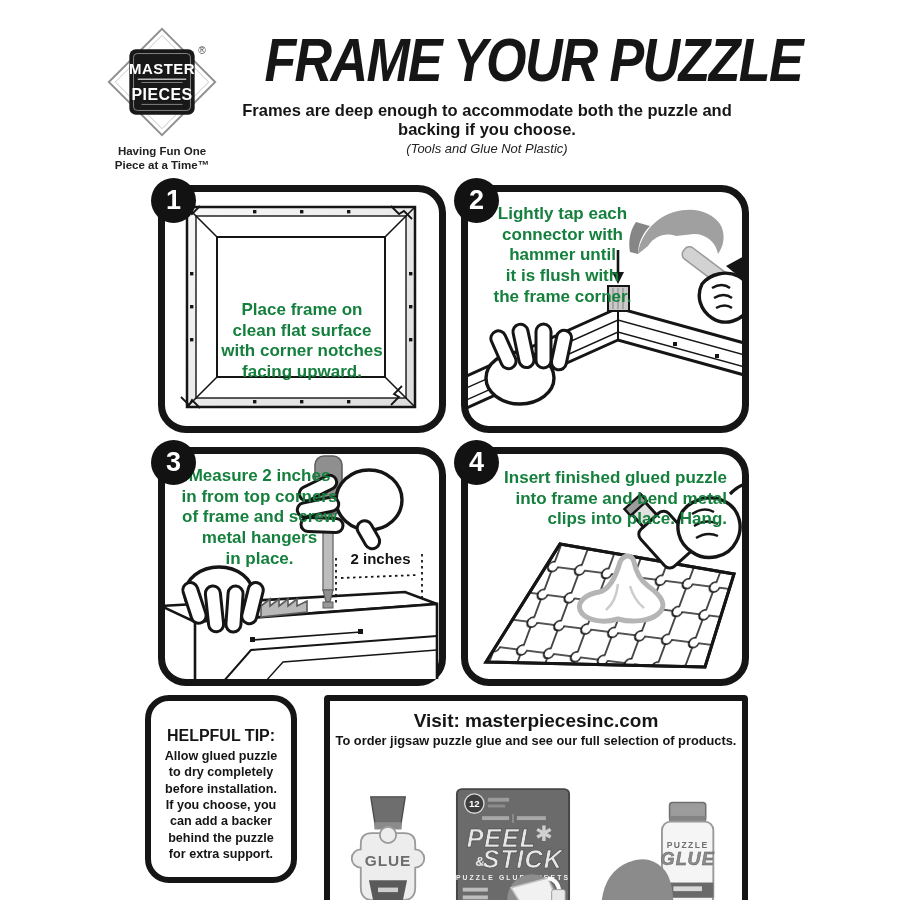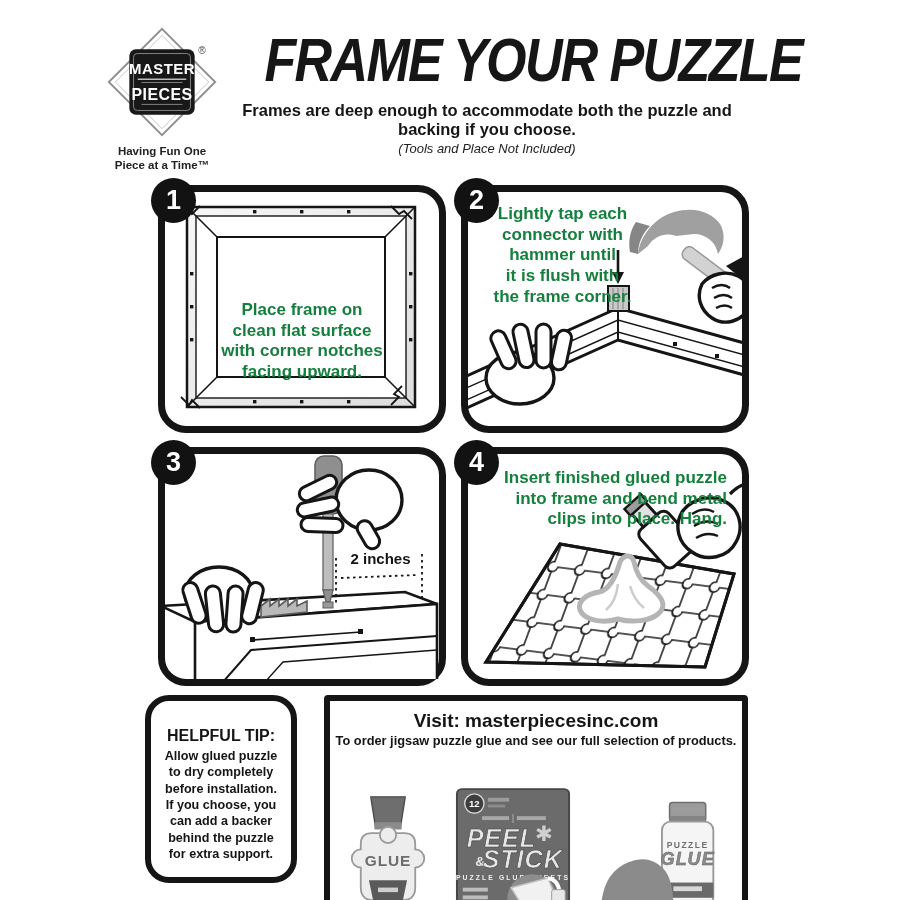--- a/index.html
+++ b/index.html
@@ -66,21 +66,21 @@
       <line x1="38" y1="84" x2="82" y2="84" stroke="#8a8a8a" stroke-width="1"></line>
       <text x="103" y="30" text-anchor="middle" fill="#444" font-size="11">®</text>
     </svg>
     <div id="logo-tagline">Having Fun One
 Piece at a Time™</div>
   </div>
 
   <div id="title-block">
     <div id="main-title">FRAME YOUR PUZZLE</div>
     <div id="subtitle">Frames are deep enough to accommodate both the puzzle and backing if you choose.</div>
-    <div id="contents-note">(Tools and Place Not Included)</div>
+    <div id="contents-note">(Tools and Glue Not Plastic)</div>
   </div>
 
   <div id="panel1" class="panel">
     <div class="badge">1</div>
     <svg class="fill-svg" viewBox="0 0 274 234" preserveAspectRatio="none">
       <defs>
         <linearGradient id="band" x1="0" y1="0" x2="1" y2="1">
           <stop offset="0" stop-color="#f7f7f7"></stop>
             <stop offset="1" stop-color="#dddddd"></stop>
         </linearGradient>
@@ -226,20 +226,25 @@
           <rect x="80" y="128" width="15" height="42" rx="7.5" transform="rotate(14 87 149)"></rect>
         </g>
       </g>
 
       <g stroke="#151515" stroke-width="1.8" stroke-dasharray="2.5 3.5" fill="none">
         <line x1="171" y1="104" x2="171" y2="152"></line>
         <line x1="257" y1="100" x2="257" y2="146"></line>
         <line x1="176" y1="124" x2="252" y2="121"></line>
       </g>
     </svg>
+    <div id="step3-text" class="step-text">Measure 2 inches
+in from top corners
+of frame and screw
+metal hangers
+in place.</div>
     <div id="measure-label">2 inches</div>
   </div>
 
   <div id="panel4" class="panel">
     <div class="badge">4</div>
     <svg class="fill-svg" viewBox="0 0 274 225" preserveAspectRatio="none">
       <defs>
         <pattern id="jigsaw" width="28" height="28" patternUnits="userSpaceOnUse" patternTransform="skewX(-14) rotate(7)">
           <g fill="none" stroke="#1a1a1a" stroke-width="1.6">
             <path d="M0 14 h9 a5 5 0 1 0 10 0 h9"></path>

